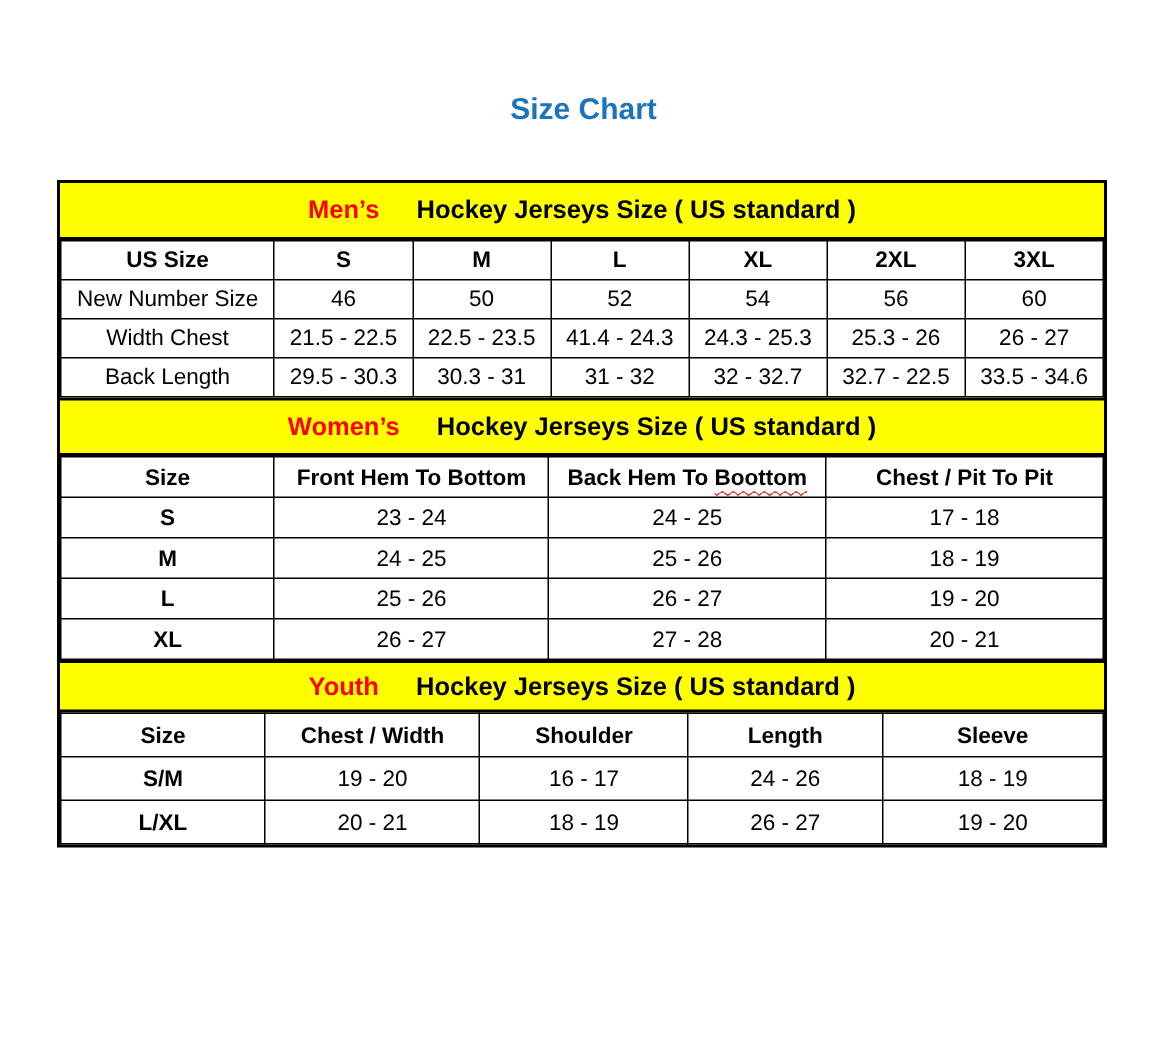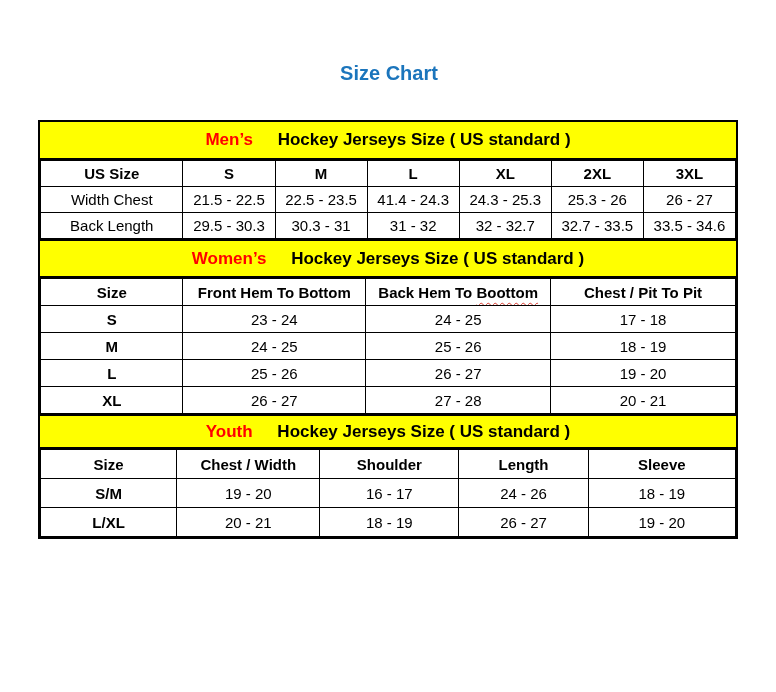--- a/index.html
+++ b/index.html
@@ -102,35 +102,44 @@
         <th>S</th>
         <th>M</th>
         <th>L</th>
         <th>XL</th>
         <th>2XL</th>
         <th>3XL</th>
       </tr>
     </thead>
     <tbody>
       <tr>
+        <td class="lbl-plain">New Number Size</td>
+        <td>46</td>
+        <td>50</td>
+        <td>52</td>
+        <td>54</td>
+        <td>56</td>
+        <td>60</td>
+      </tr>
+      <tr>
         <td class="lbl-plain">Width Chest</td>
         <td>21.5 - 22.5</td>
         <td>22.5 - 23.5</td>
         <td>41.4 - 24.3</td>
         <td>24.3 - 25.3</td>
         <td>25.3 - 26</td>
         <td>26 - 27</td>
       </tr>
       <tr>
         <td class="lbl-plain">Back Length</td>
         <td>29.5 - 30.3</td>
         <td>30.3 - 31</td>
         <td>31 - 32</td>
         <td>32 - 32.7</td>
-        <td>32.7 - 33.5</td>
+        <td>32.7 - 22.5</td>
         <td>33.5 - 34.6</td>
       </tr>
     </tbody>
   </table>
 
   <div class="band band-women">
     <span class="hl">Women’s</span>
       <span class="rest"> Hockey Jerseys Size ( US standard )</span>
   </div>
 

